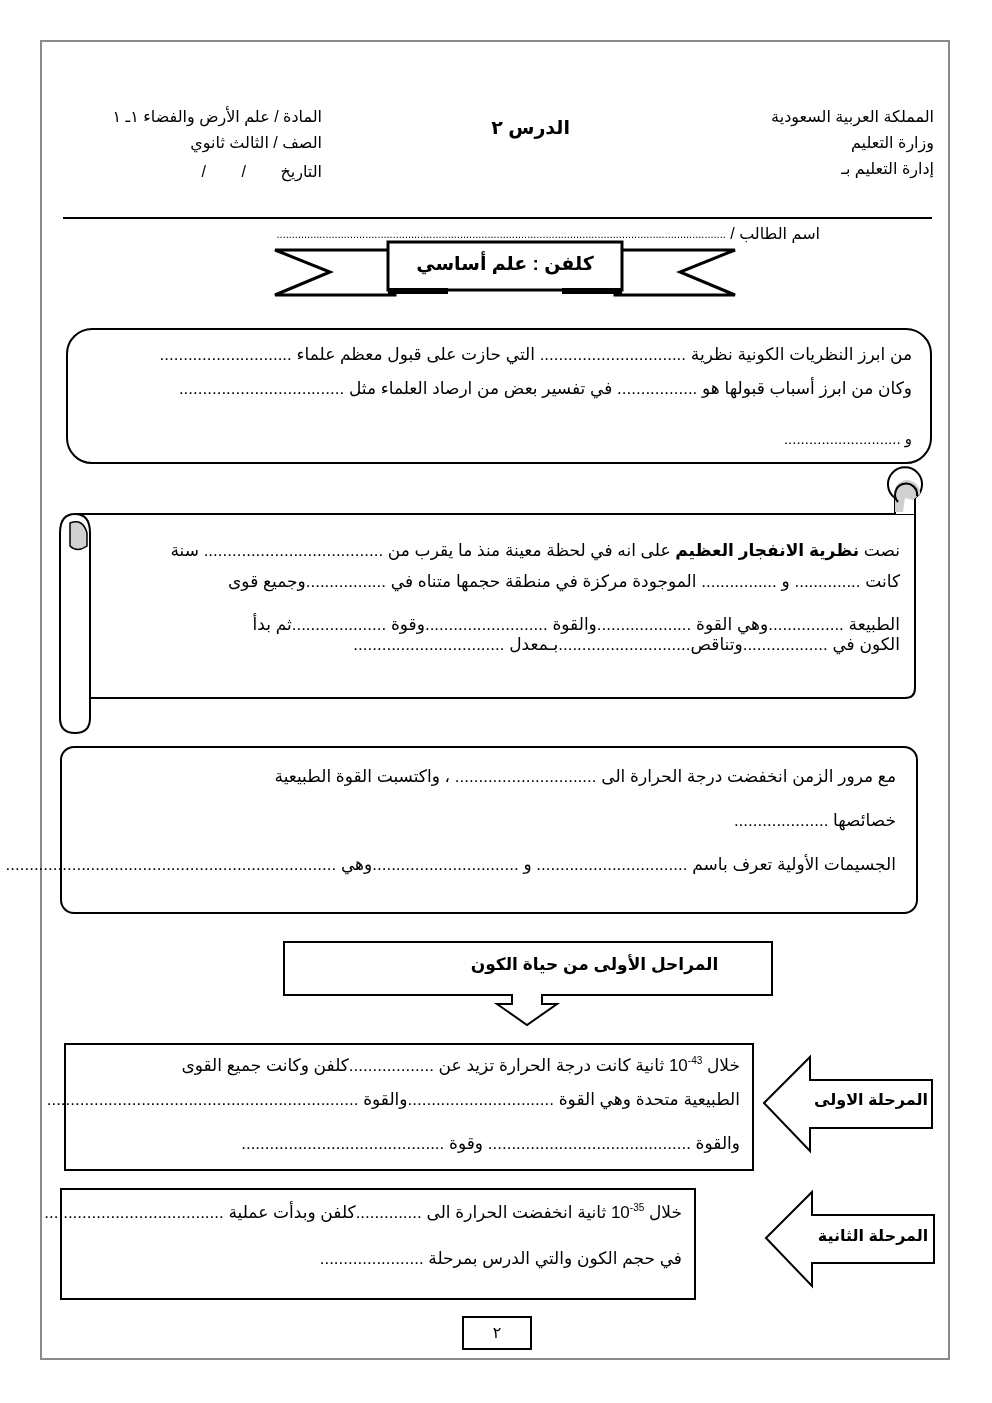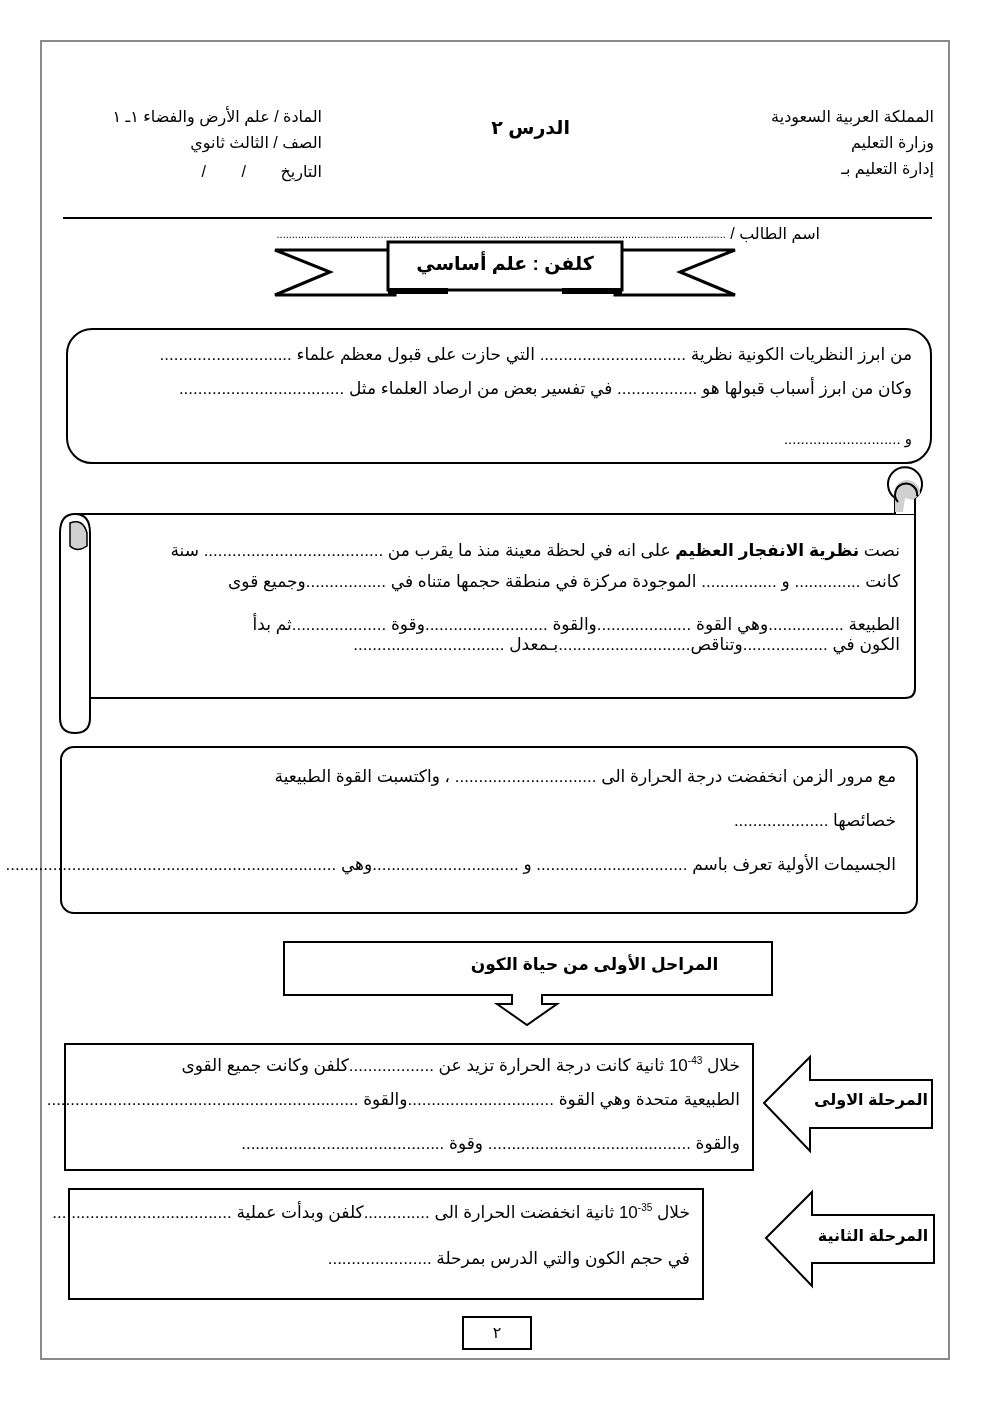--- a/index.html
+++ b/index.html
@@ -95,21 +95,21 @@
     <span>خلال </span><span dir="ltr" style="unicode-bidi:isolate;"><span>10</span><sup>-43</sup></span><span> ثانية كانت درجة الحرارة تزيد عن ..................كلفن وكانت جميع القوى</span>
   </div>
   <div class="abs txt" style="right:12px; top:44px;">الطبيعية متحدة وهي القوة ...............................والقوة ..................................................................</div>
   <div class="abs txt" style="right:12px; top:88px;">والقوة ........................................... وقوة ...........................................</div>
 </div>
 <svg width="180" height="100" style="left:762px; top:1053px;">
   <polygon points="2,50 48,4 48,27 170,27 170,75 48,75 48,98" fill="#fff" stroke="#000" stroke-width="2"></polygon>
 </svg>
 <div class="abs rtl bold" style="left:812px; top:1090px; width:118px; text-align:center; font-size:16px;">المرحلة الاولى</div>
 
-<div class="box" style="left:68px; top:1188px; width:636px; height:112px;">
+<div class="box" style="left:60px; top:1188px; width:636px; height:112px;">
   <div class="abs txt" style="right:12px; top:12px;">
     <span>خلال </span><span dir="ltr" style="unicode-bidi:isolate;"><span>10</span><sup>-35</sup></span><span> ثانية انخفضت الحرارة الى ..............كلفن وبدأت عملية ......................................</span>
   </div>
   <div class="abs txt" style="right:12px; top:58px;">في حجم الكون والتي الدرس بمرحلة ......................</div>
 </div>
 <svg width="180" height="100" style="left:764px; top:1188px;">
   <polygon points="2,50 48,4 48,27 170,27 170,75 48,75 48,98" fill="#fff" stroke="#000" stroke-width="2"></polygon>
 </svg>
 <div class="abs rtl bold" style="left:814px; top:1226px; width:118px; text-align:center; font-size:16px;">المرحلة الثانية</div>
 

